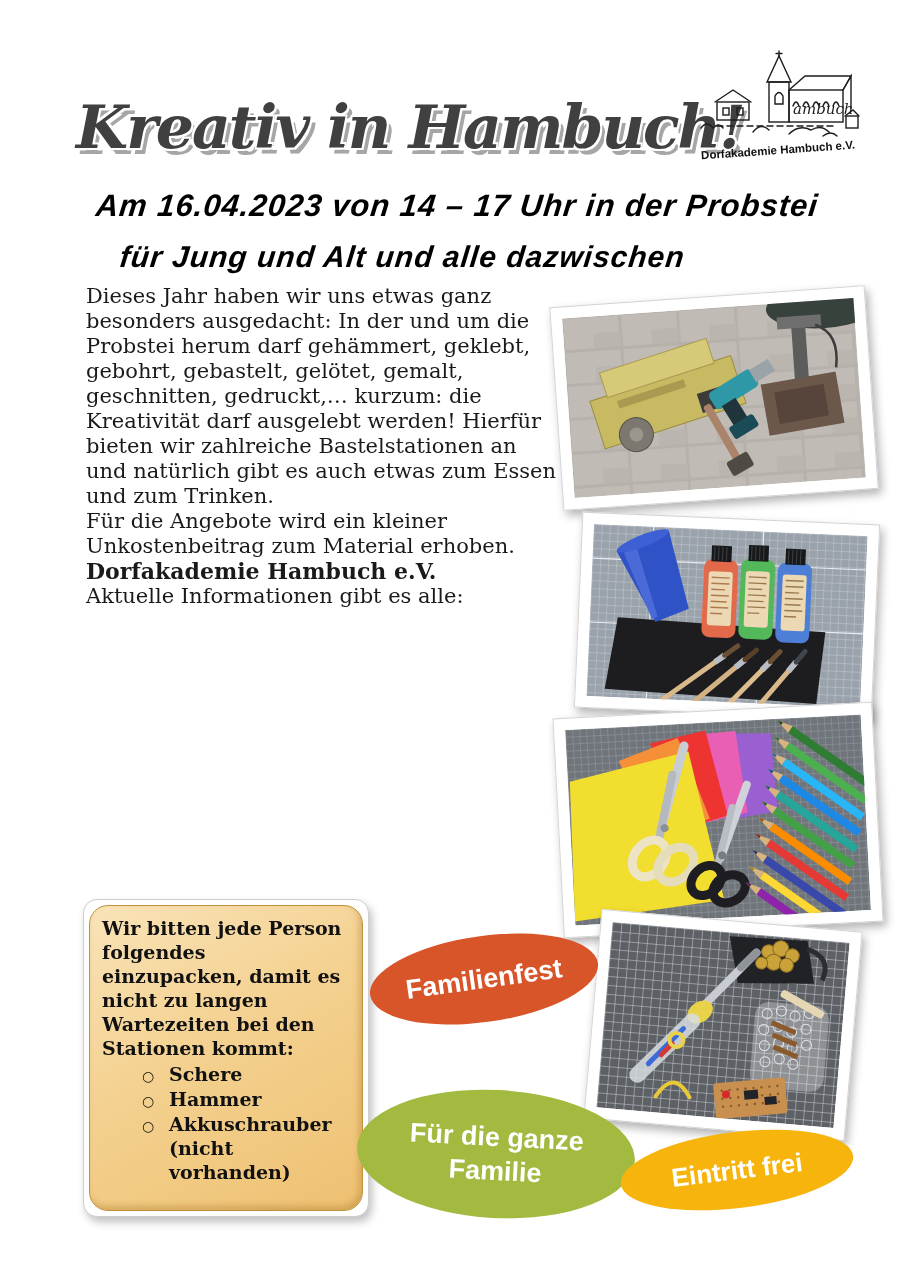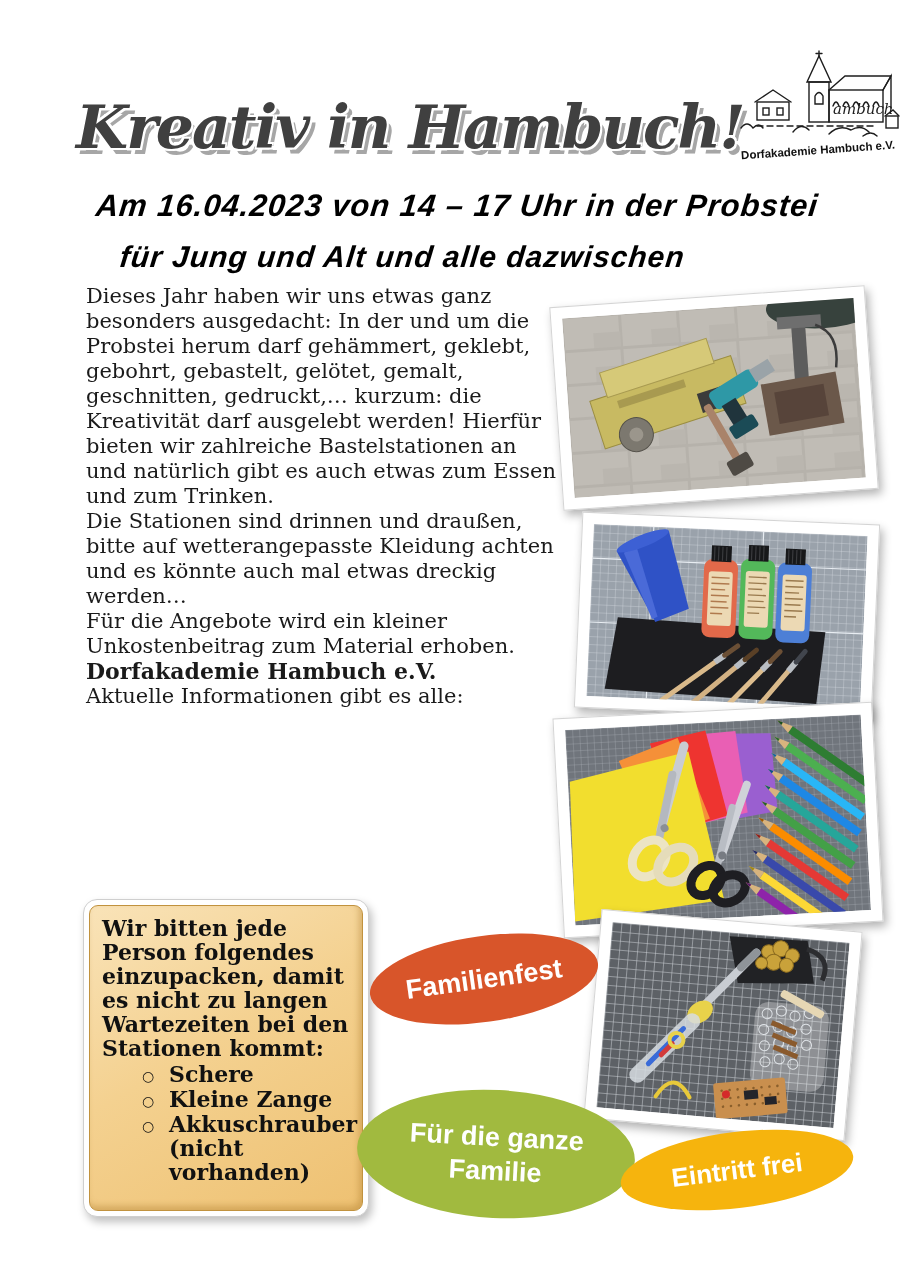--- a/index.html
+++ b/index.html
@@ -7,21 +7,21 @@
         font-family:"DejaVu Serif",serif;color:#161616;}
 
   
   .title{position:absolute;left:76px;top:52px;width:680px;
          font-family:"DejaVu Serif",serif;font-style:italic;font-weight:bold;
          font-size:60px;letter-spacing:-2px;color:#404040;white-space:nowrap;
          text-shadow:-2px -2px 0 #fff,2px -2px 0 #fff,-2px 2px 0 #fff,2px 2px 0 #fff,
                      5px 6px 0 #a6a6a6;}
 
   
-  .logo{position:absolute;left:733px;top:50px;width:170px;height:122px;}
+  .logo{position:absolute;left:693px;top:50px;width:170px;height:122px;}
   .logo svg{display:block;}
   .logo-caption{font-family:"Liberation Sans",sans-serif;font-weight:bold;
                 font-size:11.5px;color:#111;transform:rotate(-4deg);
                 white-space:nowrap;margin-top:-2px;text-align:center;}
 
   
   .subtitle{position:absolute;font-family:"Liberation Sans",sans-serif;
             font-style:italic;font-weight:bold;color:#000;white-space:nowrap;
             transform:skewX(-6deg);}
   .subtitle.l1{left:96px;top:188px;font-size:31px;letter-spacing:1px;}
@@ -31,26 +31,26 @@
   .bodytext{position:absolute;left:86px;top:284px;width:474px;
             font-size:21px;line-height:25px;color:#1a1a1a;}
   .bodytext p{margin:0;}
   .org-bold{font-weight:bold;font-size:22px;}
 
   
   .info-outer{position:absolute;left:83px;top:899px;width:286px;height:318px;
               background:#fff;border-radius:14px;border:1px solid #cfcfcf;
               box-shadow:3px 5px 8px rgba(0,0,0,.25);padding:5px;box-sizing:border-box;
               z-index:20;}
-  .info-inner{width:100%;height:100%;box-sizing:border-box;border-radius:9px;
+  .info-inner{width:100%;height:100%;box-sizing:border-box;border-radius:19px;
               border:1px solid #c1923e;
               background:linear-gradient(150deg,#f9e3b8 0%,#f4d190 45%,#eec172 100%);
               box-shadow:inset -3px -4px 6px rgba(160,110,30,.35);
               padding:10px 10px 6px 12px;
-              font-weight:bold;font-size:22px;line-height:24px;color:#111;}
+              font-weight:bold;font-size:19px;line-height:24px;color:#111;}
   .info-list{list-style:none;margin:2px 0 3px 0;padding:0 0 0 40px;}
   .info-list li{position:relative;padding-left:27px;margin-bottom:1px;}
   .info-list li::before{content:"○";position:absolute;left:0;top:2px;font-size:14px;font-weight:normal;}
 
   
   .polaroid{position:absolute;background:#fff;border:1px solid #d4d4d4;
             padding:11px;box-shadow:3px 5px 10px rgba(0,0,0,.30);}
   .polaroid svg{display:block;}
   .ph1{left:556px;top:296px;transform:rotate(-4deg);z-index:11;}
   .ph2{left:578px;top:518px;transform:rotate(2.5deg);z-index:12;}
@@ -103,21 +103,20 @@
       <text x="100" y="64" font-family="DejaVu Serif, serif" font-style="italic" font-size="15" fill="#1d1d1d">ambuch</text>
     </svg>
     <figcaption class="logo-caption">Dorfakademie Hambuch e.V.</figcaption>
   </figure>
 
   <div class="subtitle l1">Am 16.04.2023 von 14 – 17 Uhr in der Probstei</div>
   <div class="subtitle l2">für Jung und Alt und alle dazwischen</div>
 
   <div class="bodytext">
     <p>Dieses Jahr haben wir uns etwas ganz besonders ausgedacht: In der und um die Probstei herum darf gehämmert, geklebt, gebohrt, gebastelt, gelötet, gemalt, geschnitten, gedruckt,… kurzum: die Kreativität darf ausgelebt werden! Hierfür bieten wir zahlreiche Bastelstationen an und natürlich gibt es auch etwas zum Essen und zum Trinken.</p>
-    <p>Die Stationen sind drinnen und draußen, bitte auf wetterangepasste Kleidung achten und es könnte auch mal etwas dreckig werden…</p>
     <p>Für die Angebote wird ein kleiner Unkostenbeitrag zum Material erhoben.</p>
     <p class="org-bold">Dorfakademie Hambuch e.V.</p>
     <p>Aktuelle Informationen gibt es alle:</p>
   </div>
 
   <figure class="polaroid ph1" style="margin:0">
     <svg width="292" height="180" viewBox="0 0 292 180">
       <defs>
         <pattern id="pav" width="58" height="34" patternUnits="userSpaceOnUse">
           <rect width="58" height="34" fill="#b6b2ab"></rect>
@@ -414,21 +413,21 @@
 
       <path d="M58 170 q16 -30 34 -2" stroke="#e8c93a" stroke-width="4" fill="none" stroke-linecap="round"></path>
     </svg>
   </figure>
 
   <div class="info-outer">
     <div class="info-inner">
       <div>Wir bitten jede Person folgendes einzupacken, damit es nicht zu langen Wartezeiten bei den Stationen kommt:</div>
       <ul class="info-list">
         <li>Schere</li>
-        <li>Kleine Zange</li>
+        <li>Hammer</li>
         <li>Akkuschrauber (nicht vorhanden)</li>
       </ul>
     </div>
   </div>
 
   <div class="badge b1" style="background: rgb(216, 85, 42);">Familienfest</div>
   <div class="badge b2" style="background: rgb(161, 186, 63);">Für die ganze Familie</div>
   <div class="badge b3" style="background: rgb(246, 180, 13);">Eintritt frei</div>
 
 </div>

